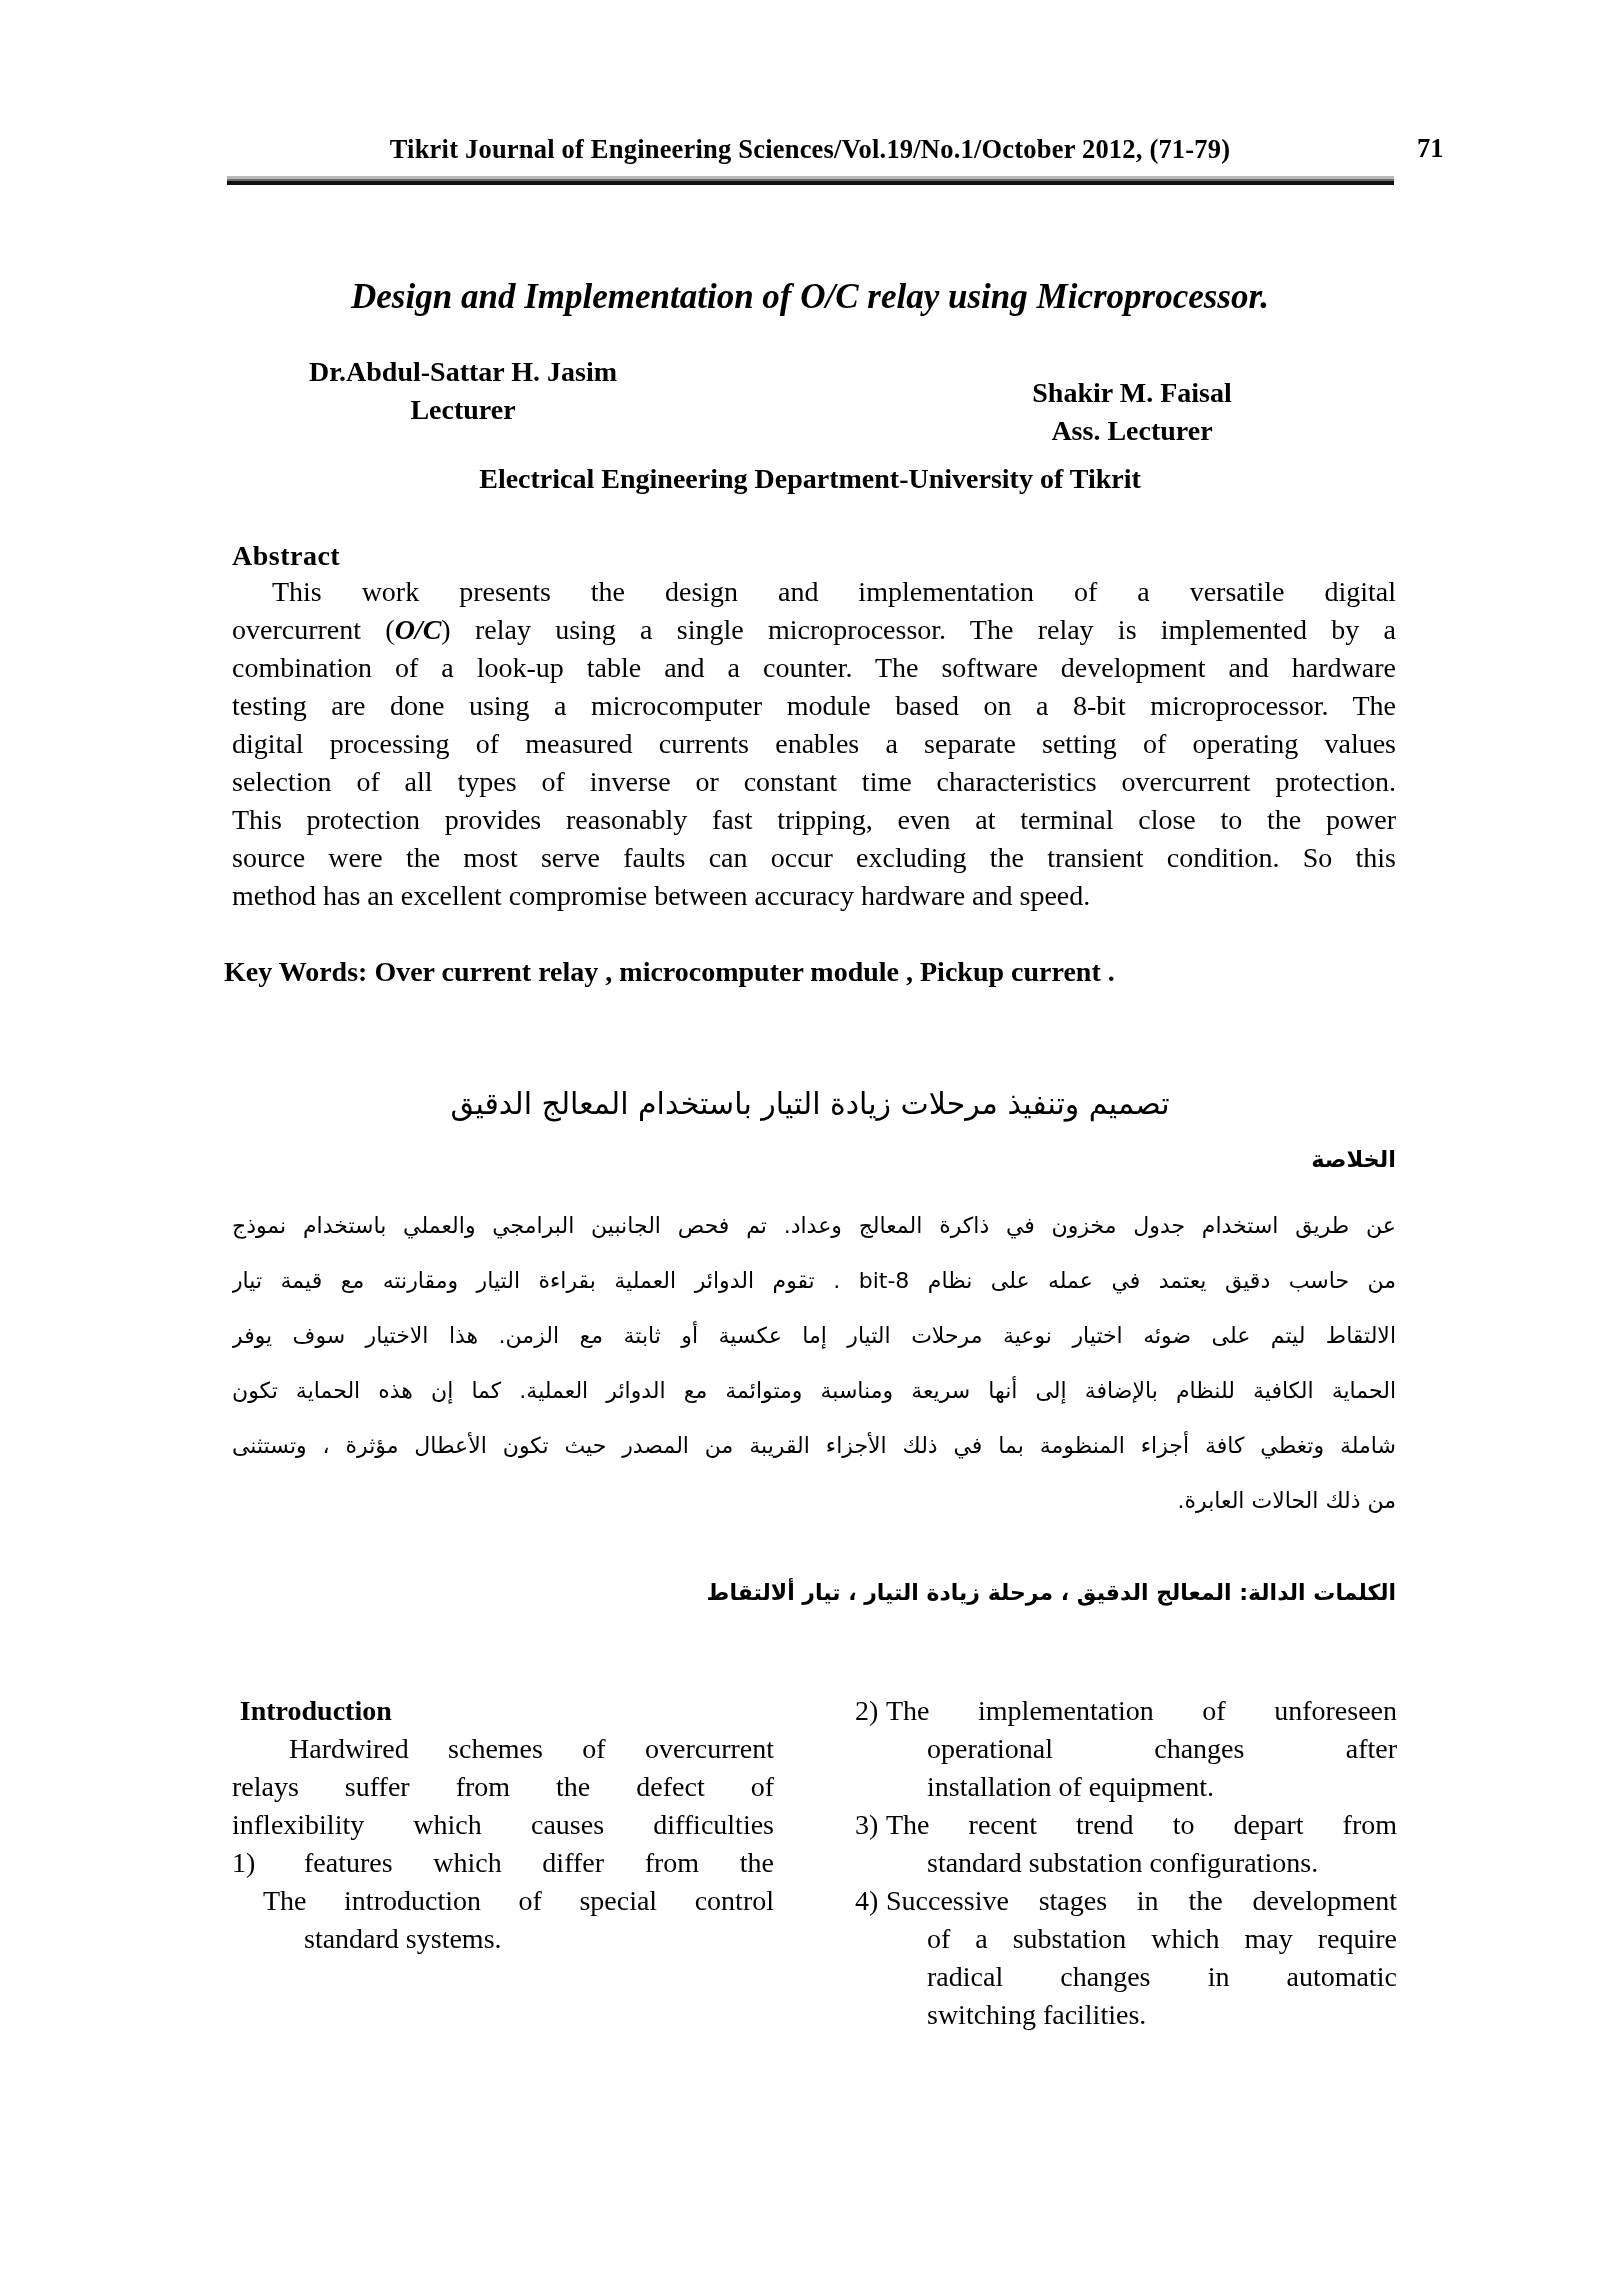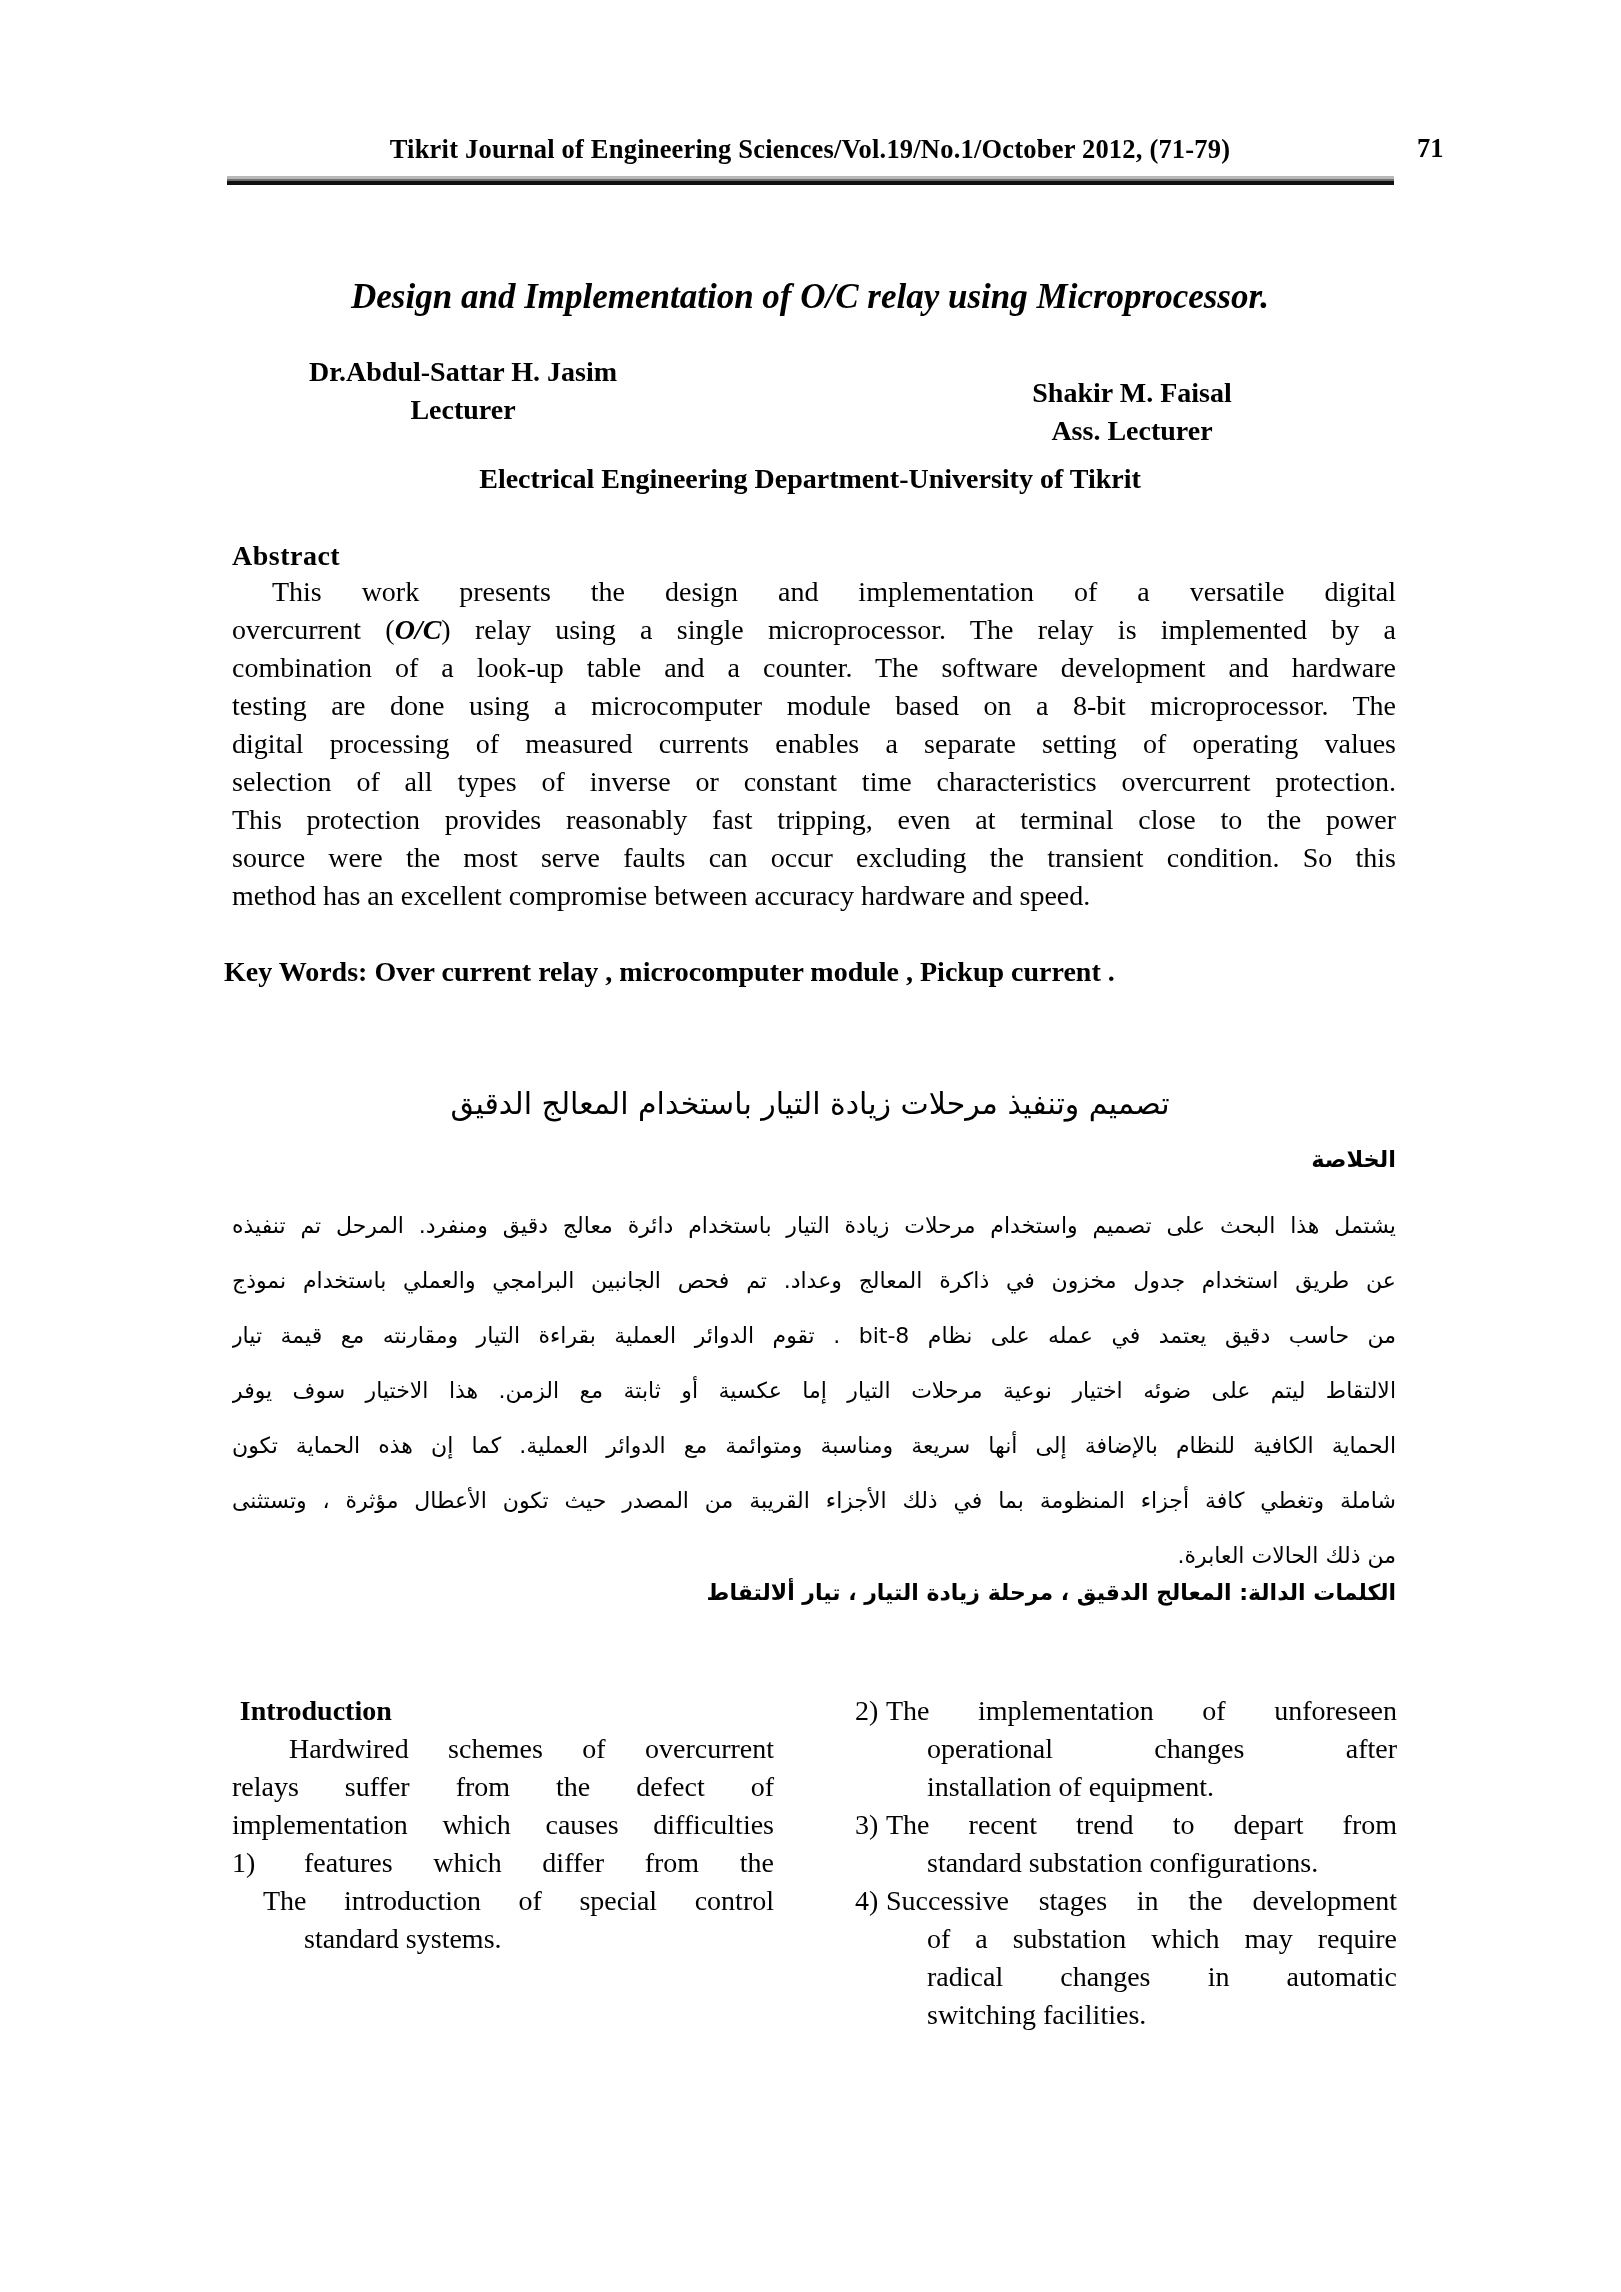--- a/index.html
+++ b/index.html
@@ -83,35 +83,34 @@
   <span class="line">This protection provides reasonably fast tripping, even at terminal close to the power</span>
   <span class="line">source were the most serve faults can occur excluding the transient condition. So this</span>
   <span class="line last">method has an excellent compromise between accuracy hardware and speed.</span>
 </div>
 
 <div id="keywords" class="abs">Key Words: Over current relay , microcomputer module , Pickup current .</div>
 
 <div id="arabic-title" class="abs">تصميم وتنفيذ مرحلات زيادة التيار باستخدام المعالج الدقيق</div>
 <div id="arabic-abstract-heading" class="abs">الخلاصة</div>
 <div id="arabic-body" class="abs">
-  <span class="line">يشتمل هذا البحث على تصميم واستخدام مرحلات زيادة التيار باستخدام دائرة معالج دقيق ومنفرد. المرحل تم تنفيذه</span>
   <span class="line">عن طريق استخدام جدول مخزون في ذاكرة المعالج وعداد. تم فحص الجانبين البرامجي والعملي باستخدام نموذج</span>
   <span class="line">من حاسب دقيق يعتمد في عمله على نظام 8-bit . تقوم الدوائر العملية بقراءة التيار ومقارنته مع قيمة تيار</span>
   <span class="line">الالتقاط ليتم على ضوئه اختيار نوعية مرحلات التيار إما عكسية أو ثابتة مع الزمن. هذا الاختيار سوف يوفر</span>
   <span class="line">الحماية الكافية للنظام بالإضافة إلى أنها سريعة ومناسبة ومتوائمة مع الدوائر العملية. كما إن هذه الحماية تكون</span>
   <span class="line">شاملة وتغطي كافة أجزاء المنظومة بما في ذلك الأجزاء القريبة من المصدر حيث تكون الأعطال مؤثرة ، وتستثنى</span>
   <span class="line last">من ذلك الحالات العابرة.</span>
 </div>
 <div id="arabic-keywords" class="abs">الكلمات الدالة: المعالج الدقيق ، مرحلة زيادة التيار ، تيار ألالتقاط</div>
 
 <div id="col-left" class="abs col">
   <span id="intro-heading">Introduction</span>
   <span class="para-line indent">Hardwired schemes of overcurrent</span>
   <span class="para-line">relays suffer from the defect of</span>
-  <span class="para-line">implementation which causes difficulties</span>
+  <span class="para-line">inflexibility which causes difficulties</span>
   <div class="list-item">
     <span class="list-num">1)</span>
     <span class="list-text">
       <span class="para-line">features which differ from the</span>
       <span class="para-line first">The introduction of special control</span>
       <span class="para-line last">standard systems.</span>
     </span>
   </div>
 </div>
 

